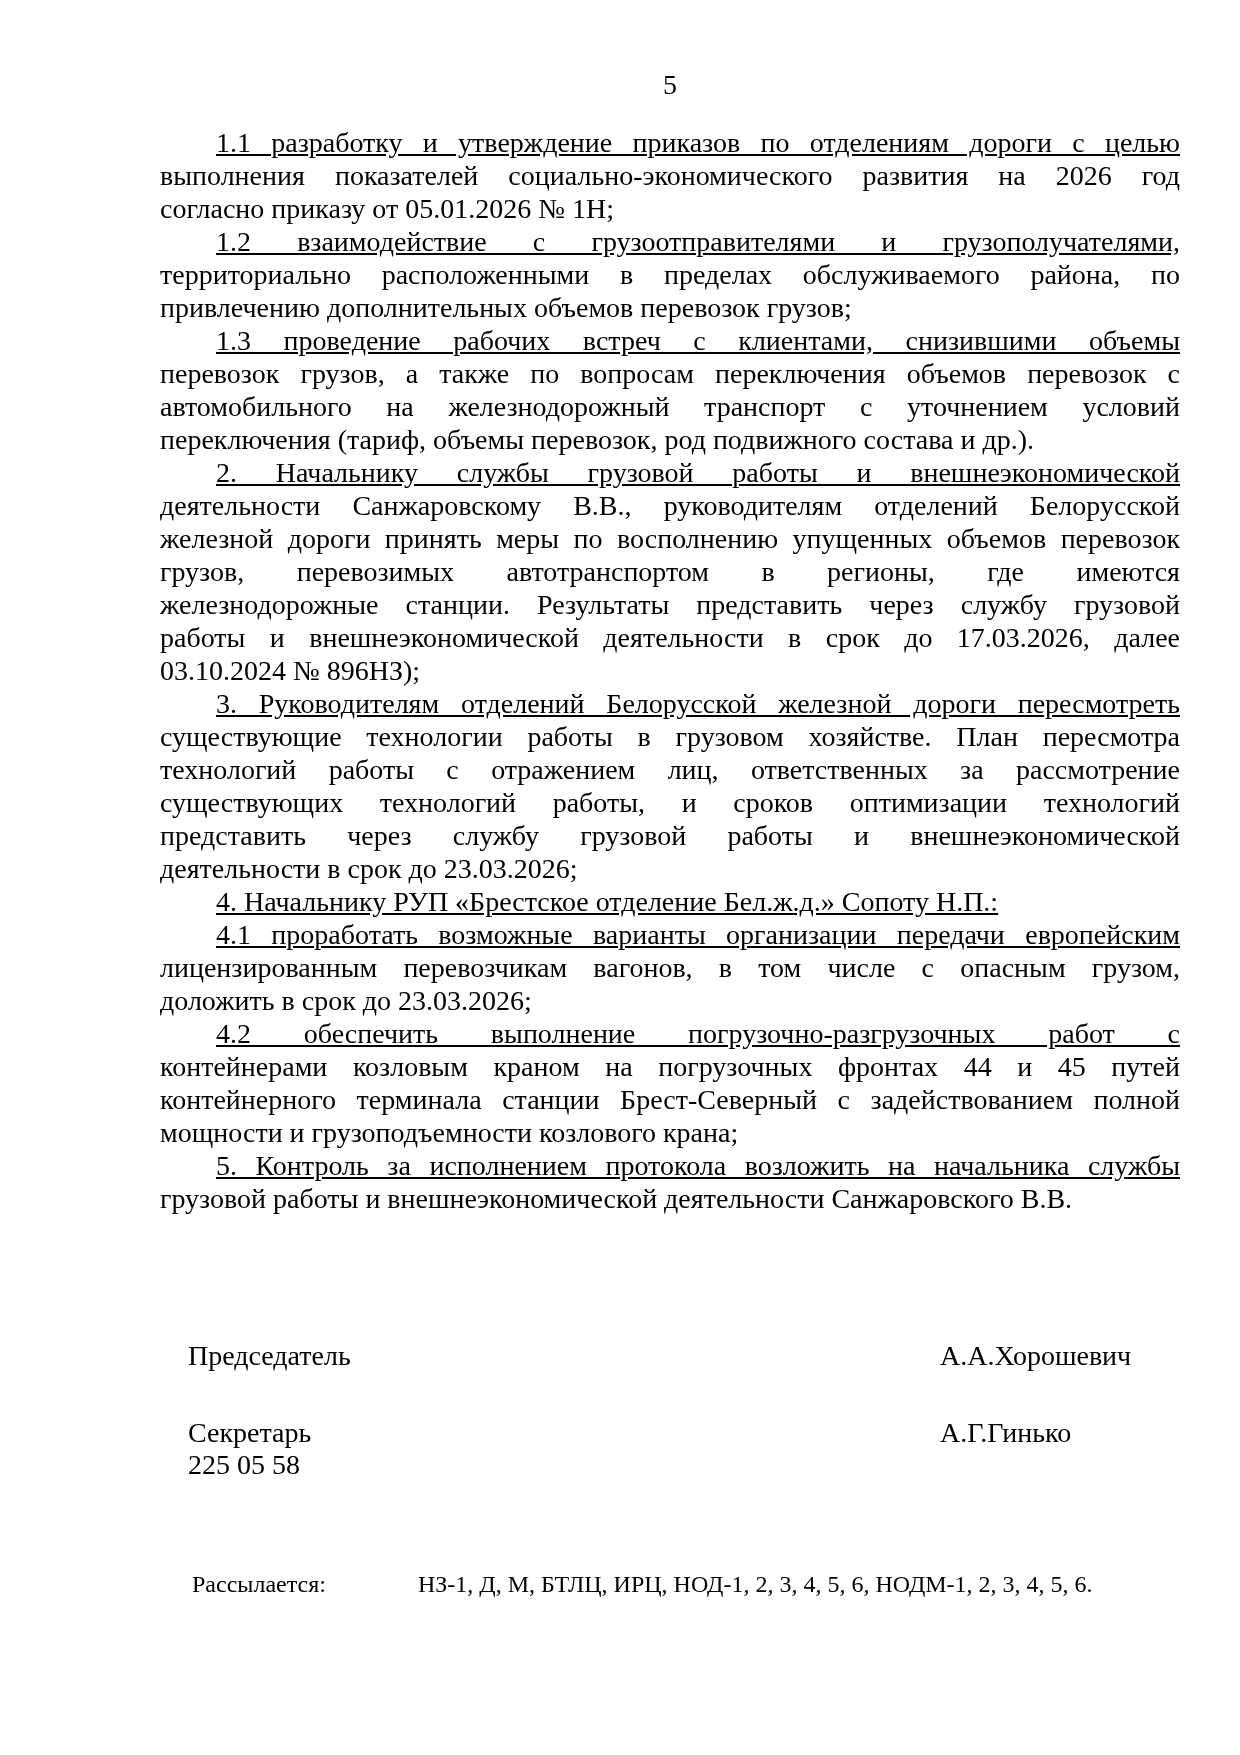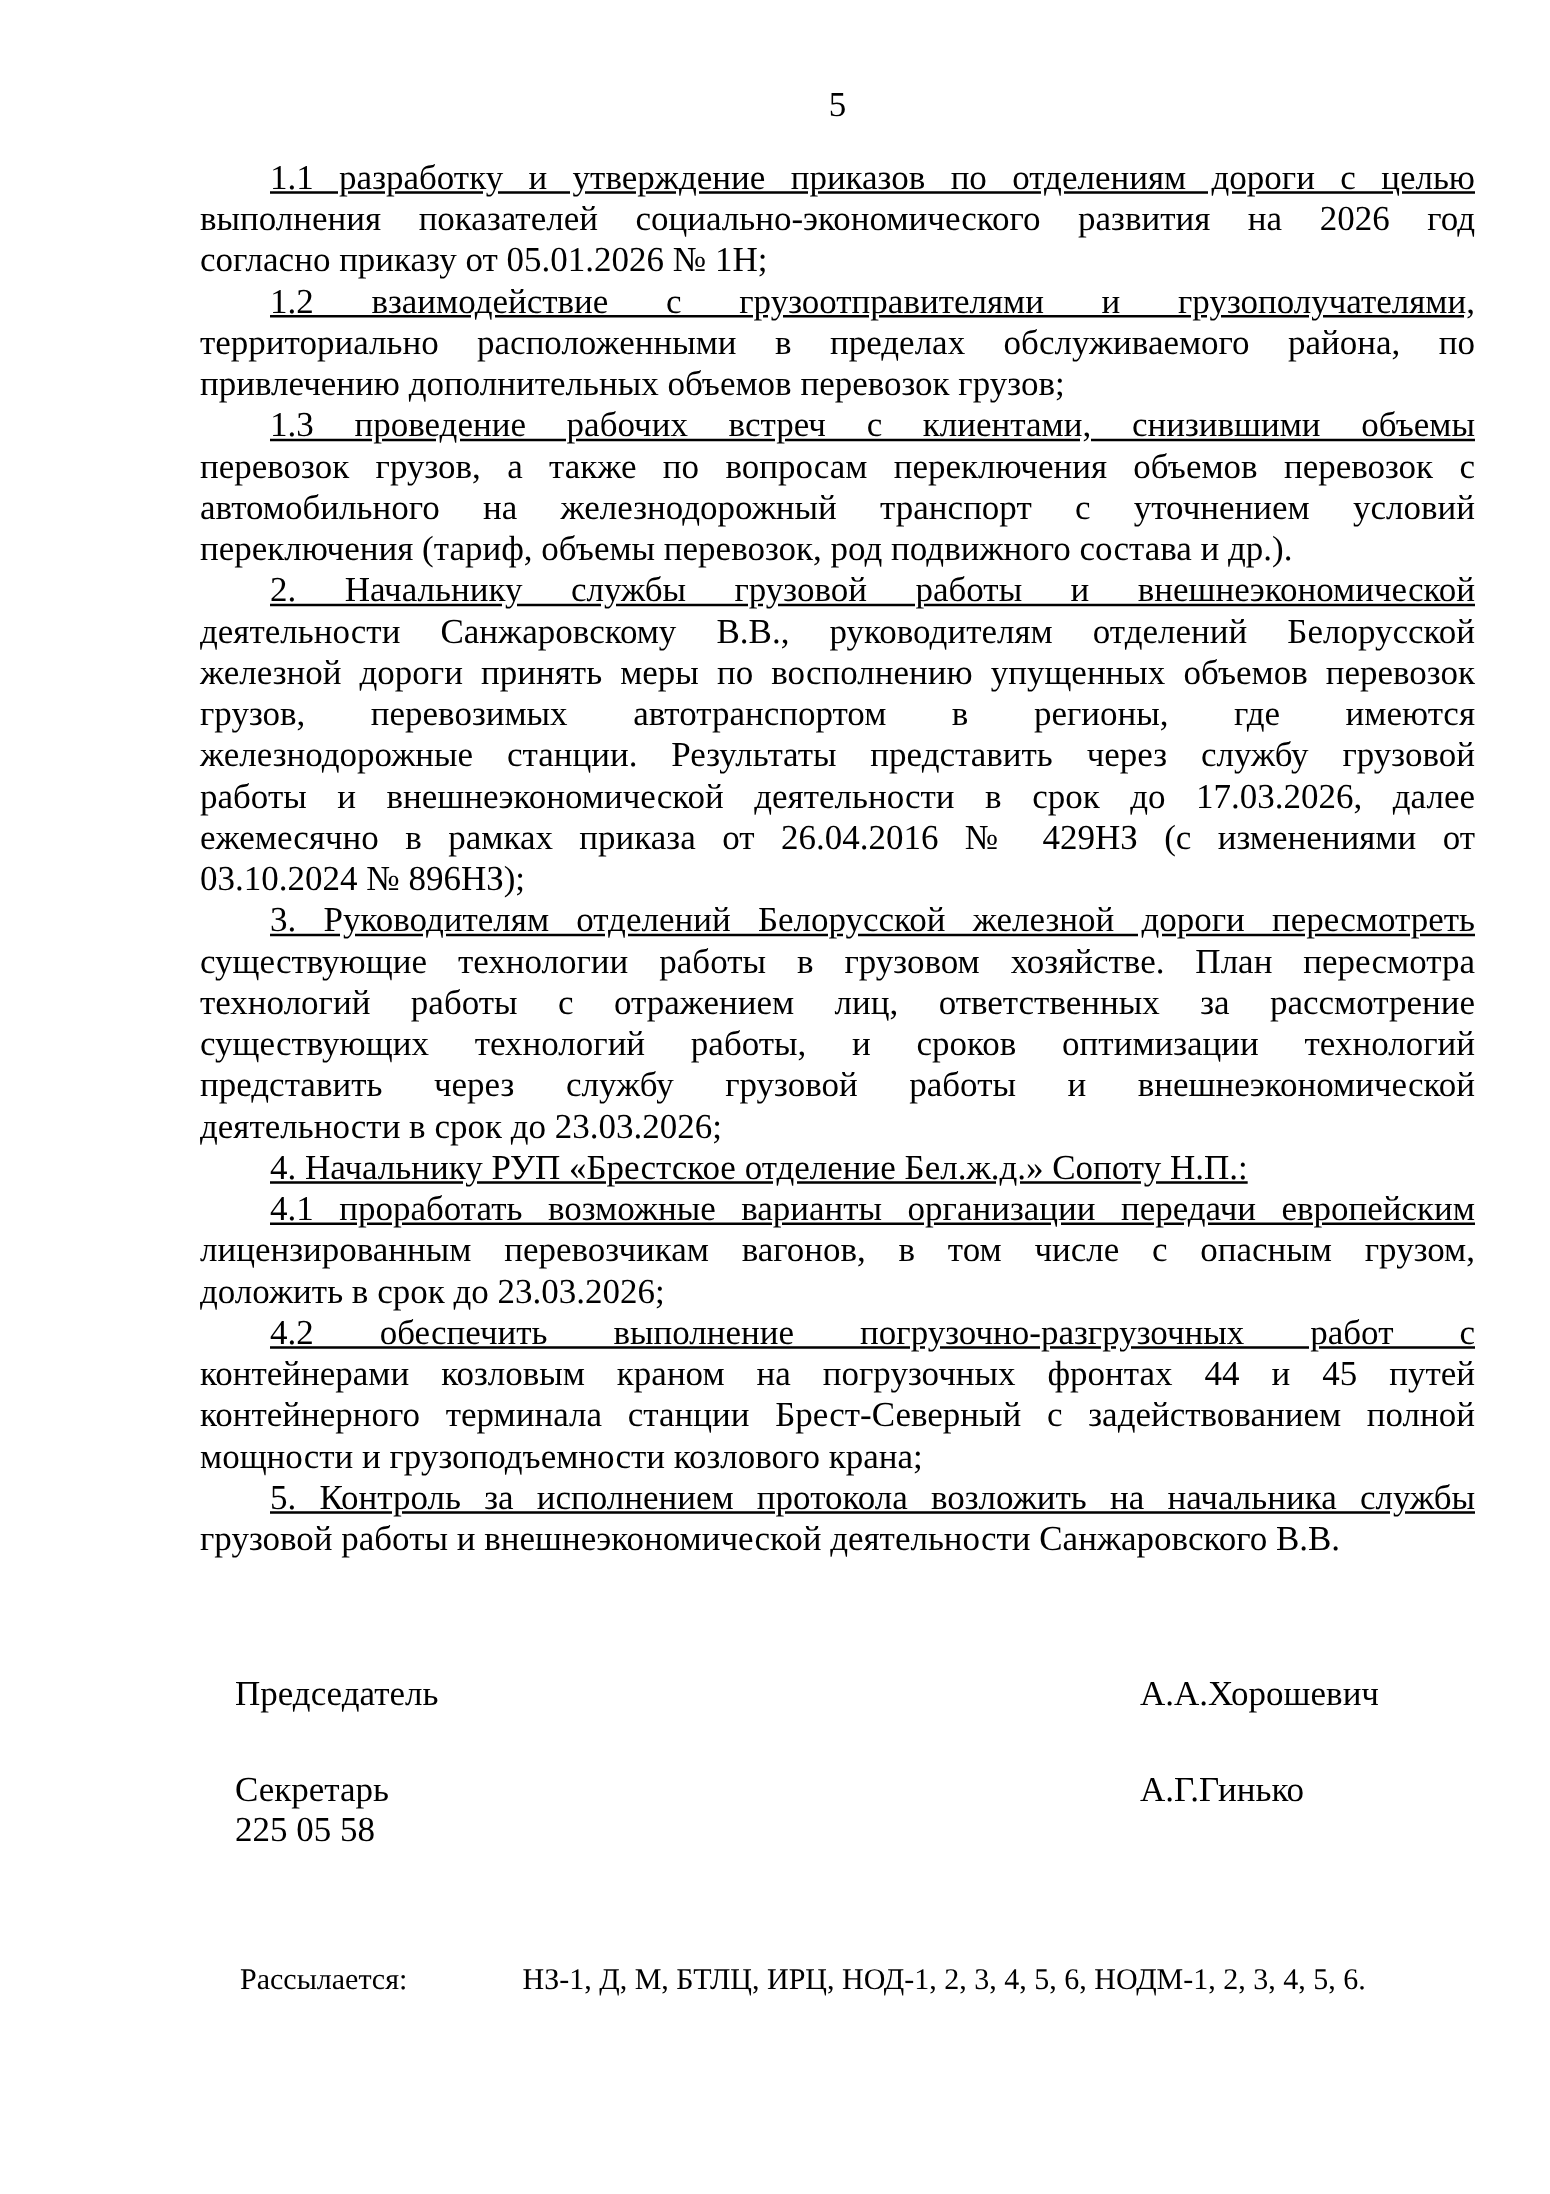--- a/index.html
+++ b/index.html
@@ -54,21 +54,21 @@
   }
   .sig-row-1 { top: 1340px; }
   .sig-row-2 { top: 1417px; }
   .sig-row-3 { top: 1449px; }
   .sig-role, .sig-phone {
     position: absolute;
     left: 28px;
   }
   .sig-name {
     position: absolute;
-    left: 752px;
+    left: 780px;
     text-align: right;
   }
   .distribution {
     position: absolute;
     left: 160px;
     top: 1570px;
     width: 1020px;
     font-size: 24px;
     line-height: 28px;
     white-space: nowrap;
@@ -107,21 +107,20 @@
         <div class="line">автомобильного на железнодорожный транспорт с уточнением условий</div>
         <div class="line last">переключения (тариф, объемы перевозок, род подвижного состава и др.).</div>
       </div>
       <div class="paragraph">
         <div class="line first">2. Начальнику службы грузовой работы и внешнеэкономической</div>
         <div class="line">деятельности Санжаровскому В.В., руководителям отделений Белорусской</div>
         <div class="line">железной дороги принять меры по восполнению упущенных объемов перевозок</div>
         <div class="line">грузов, перевозимых автотранспортом в регионы, где имеются</div>
         <div class="line">железнодорожные станции. Результаты представить через службу грузовой</div>
         <div class="line">работы и внешнеэкономической деятельности в срок до 17.03.2026, далее</div>
-        <div class="line">ежемесячно в рамках приказа от 26.04.2016 № 429НЗ (с изменениями от</div>
         <div class="line last">03.10.2024 № 896НЗ);</div>
       </div>
       <div class="paragraph">
         <div class="line first">3. Руководителям отделений Белорусской железной дороги пересмотреть</div>
         <div class="line">существующие технологии работы в грузовом хозяйстве. План пересмотра</div>
         <div class="line">технологий работы с отражением лиц, ответственных за рассмотрение</div>
         <div class="line">существующих технологий работы, и сроков оптимизации технологий</div>
         <div class="line">представить через службу грузовой работы и внешнеэкономической</div>
         <div class="line last">деятельности в срок до 23.03.2026;</div>
       </div>

